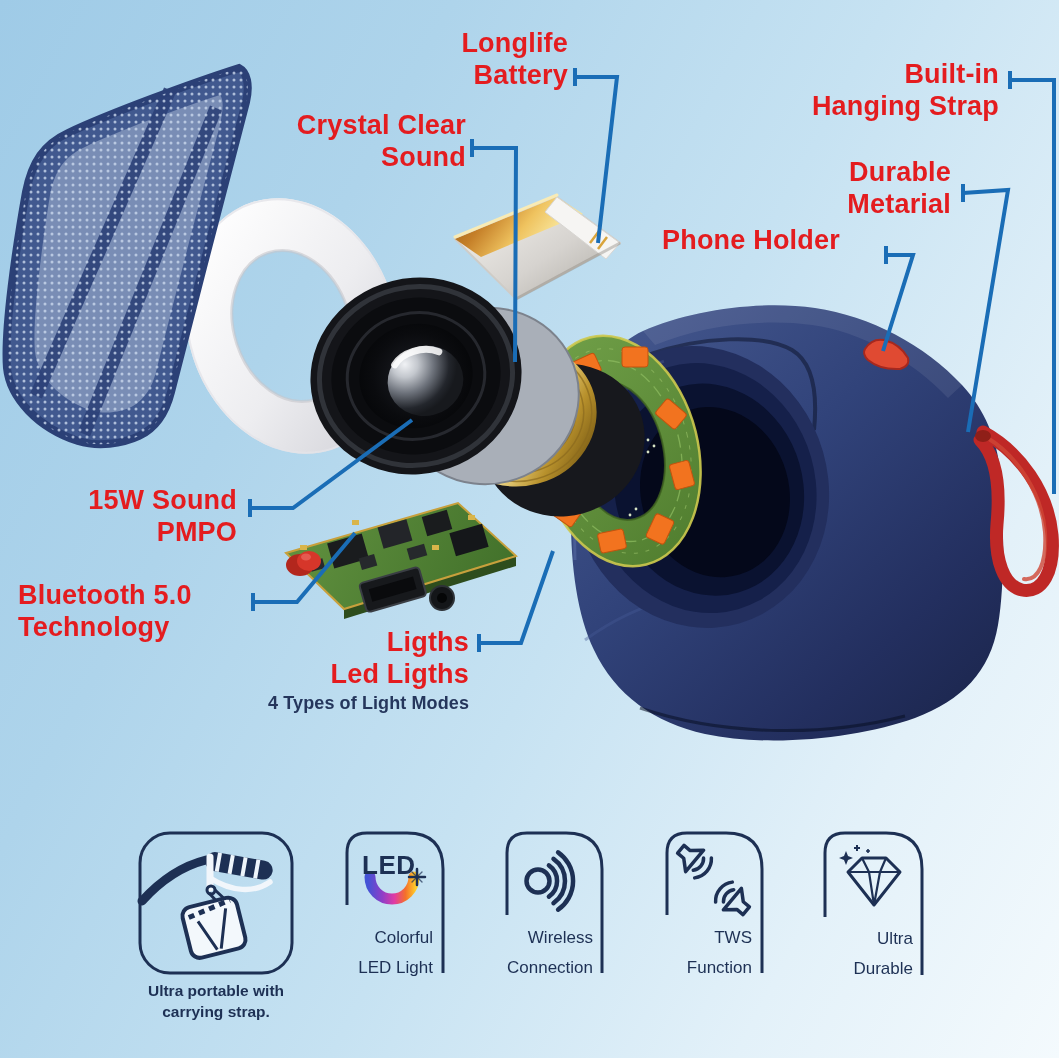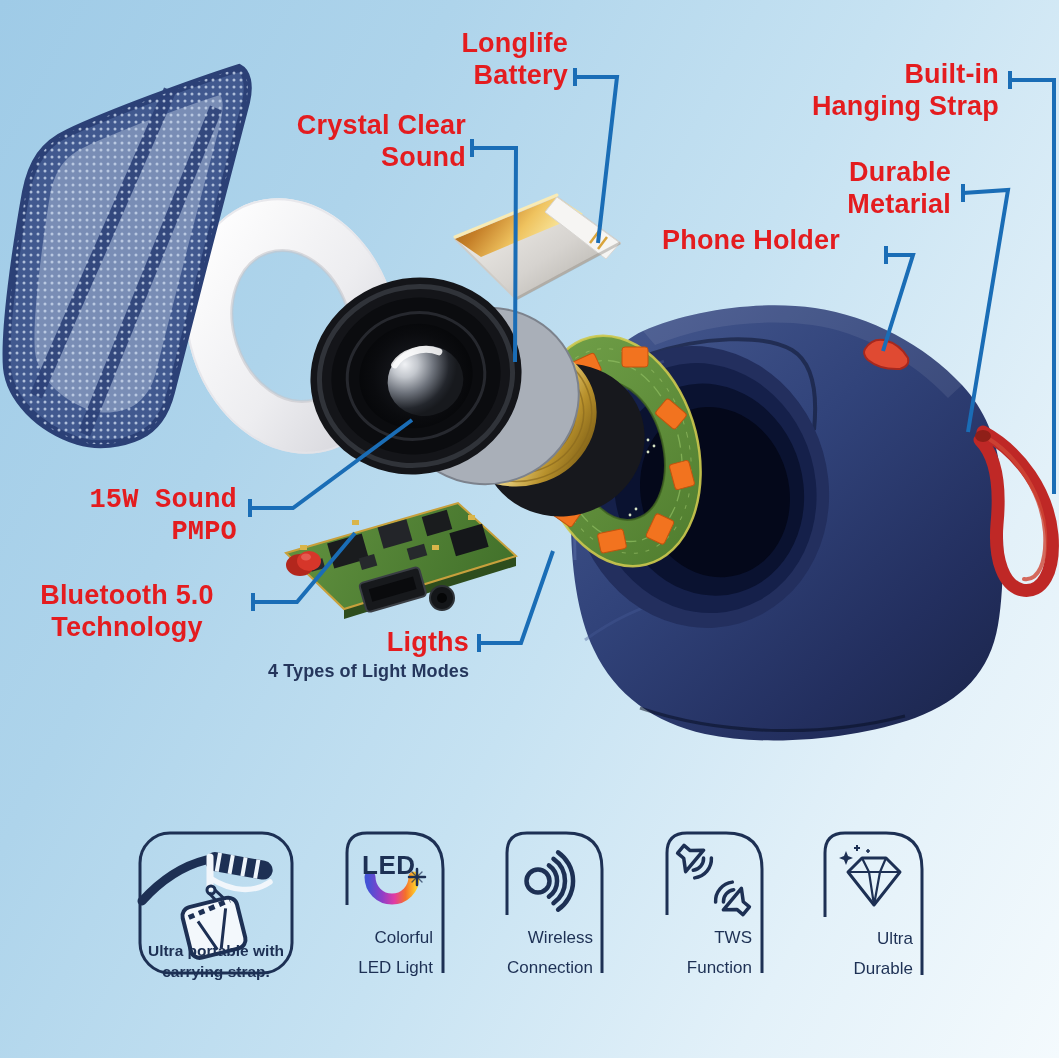--- a/index.html
+++ b/index.html
@@ -4,21 +4,21 @@
 <style>
   html,body{margin:0;padding:0;background:#88b7d6;}
   .scene{
     position:relative;width:1059px;height:1058px;overflow:hidden;
     background:linear-gradient(118deg,#9fcbe7 0%,#aed4eb 28%,#c6e2f2 55%,#e3f1f9 80%,#f4fafd 100%);
     font-family:"Liberation Sans",sans-serif;
   }
   .art{position:absolute;left:0;top:0;width:1059px;height:1058px;}
   .callout{position:absolute;color:#e41c1f;font-weight:700;font-size:27px;line-height:32px;letter-spacing:.2px;white-space:nowrap;}
   .c-right{text-align:right;}
-  .c-center{text-align:center;}
+  .c-center{text-align:left;}
   .callout .sub{font-size:18px;font-weight:600;color:#25365c;line-height:18px;margin-top:4px;letter-spacing:.1px;}
   .flabel{position:absolute;color:#1d3054;font-size:17px;line-height:30px;text-align:right;white-space:nowrap;}
   .fcaption{position:absolute;color:#1d3054;font-size:15.5px;font-weight:600;line-height:21px;text-align:center;}
   .led-badge{position:absolute;color:#1d3054;font-size:26px;font-weight:700;letter-spacing:.5px;}
 </style>
 </head>
 <body>
 
 <div class="scene">
 
@@ -346,38 +346,39 @@
 
 <div class="callout c-right" style="right:108px;top:156px;">
   <div>Durable</div>
   <div>Metarial</div>
 </div>
 
 <div class="callout" style="left:662px;top:224px;">
   <div>Phone Holder</div>
 </div>
 
-<div class="callout c-right" style="right:822px;top:484px;font-family:Liberation Mono, monospace;">
+<div class="callout c-right" style="right:822px;top:484px;">
   <div>15W Sound</div>
   <div>PMPO</div>
 </div>
 
 <div class="callout c-center" style="left:18px;top:579px;width:218px;">
   <div>Bluetooth 5.0</div>
   <div>Technology</div>
 </div>
 
 <div class="callout c-right" style="right:590px;top:626px;">
   <div>Ligths</div>
+  <div>Led Ligths</div>
   <div class="sub">4 Types of Light Modes</div>
 </div>
 
 <div class="led-badge" style="left:362px;top:850px;">LED</div>
 
-<div class="fcaption" style="left:137px;top:940px;width:158px;">
+<div class="fcaption" style="left:137px;top:980px;width:158px;">
   <div>Ultra portable with</div>
   <div>carrying strap.</div>
 </div>
 
 <div class="flabel" style="right:626px;top:923px;">
   <div>Colorful</div>
   <div>LED Light</div>
 </div>
 
 <div class="flabel" style="right:466px;top:923px;">

